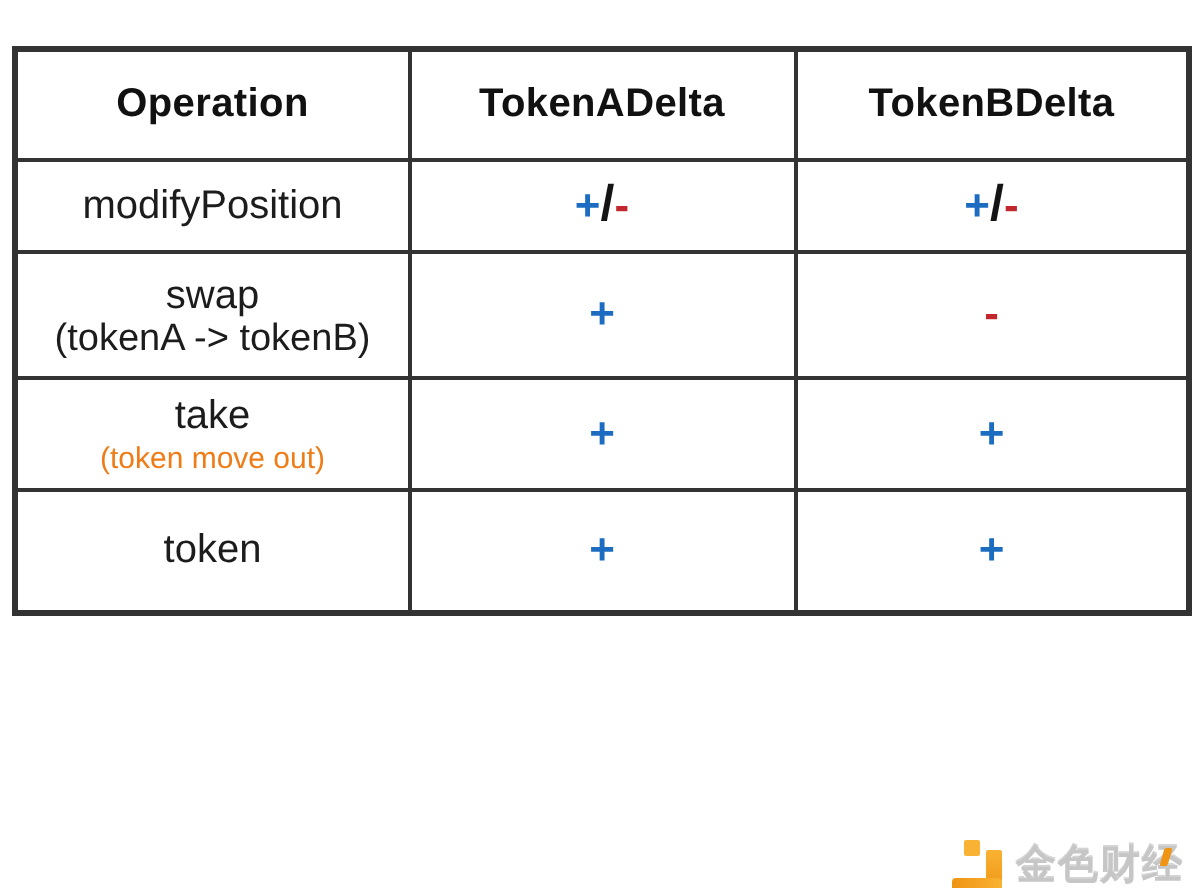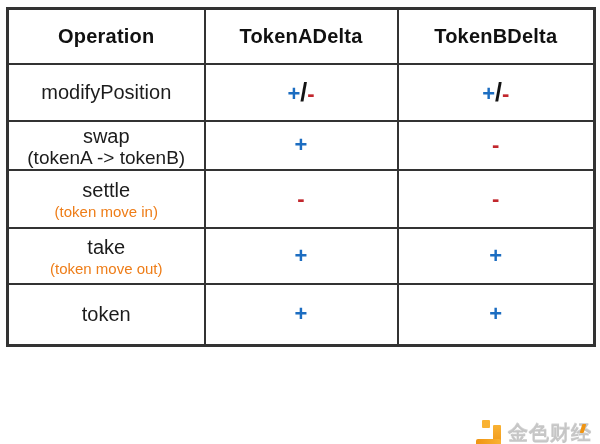--- a/index.html
+++ b/index.html
@@ -15,39 +15,39 @@
     font-family: "Liberation Sans", sans-serif;
   }
   .canvas {
     position: absolute;
     inset: 0;
     background: #ffffff;
   }
   table.ops-table {
     position: absolute;
     left: 6px;
-    top: 7px;
+    top: 23px;
     width: 587px;
     border-collapse: collapse;
     table-layout: fixed;
     background: #ffffff;
     border: 3px solid var(--border);
   }
   .ops-table col.c1 { width: 197px; }
   .ops-table col.c2 { width: 193px; }
   .ops-table col.c3 { width: 197px; }
   .ops-table th, .ops-table td {
     border: 2px solid var(--border);
     text-align: center;
     vertical-align: middle;
     padding: 0;
   }
   tr.r-head  { height: 55px; }
-  tr.r1 { height: 57px; }
-  tr.r2 { height: 49px; }
+  tr.r1 { height: 46px; }
+  tr.r2 { height: 63px; }
   tr.r3 { height: 58px; }
   tr.r4 { height: 56px; }
   tr.r5 { height: 59px; }
   tr.r6 { height: 62px; }
   .ops-table th {
     font-size: 20px;
     font-weight: 700;
     color: #111111;
     letter-spacing: 0.2px;
   }
@@ -159,28 +159,20 @@
         <td class="delta"><span class="d-plus">+</span><span class="d-slash">/</span><span class="d-minus">-</span></td>
       </tr>
       <tr class="r2">
         <td>
           <div class="op-main">swap</div>
           <div class="op-note note-dark">(tokenA -&gt; tokenB)</div>
         </td>
         <td class="delta"><span class="d-plus">+</span></td>
         <td class="delta"><span class="d-minus">-</span></td>
       </tr>
-      <tr class="r3">
-        <td>
-          <div class="op-main">settle</div>
-          <div class="op-note note-orange">(token move in)</div>
-        </td>
-        <td class="delta"><span class="d-minus">-</span></td>
-        <td class="delta"><span class="d-minus">-</span></td>
-      </tr>
       <tr class="r4">
         <td>
           <div class="op-main">take</div>
           <div class="op-note note-orange">(token move out)</div>
         </td>
         <td class="delta"><span class="d-plus">+</span></td>
         <td class="delta"><span class="d-plus">+</span></td>
       </tr>
       <tr class="r6">
         <td>

